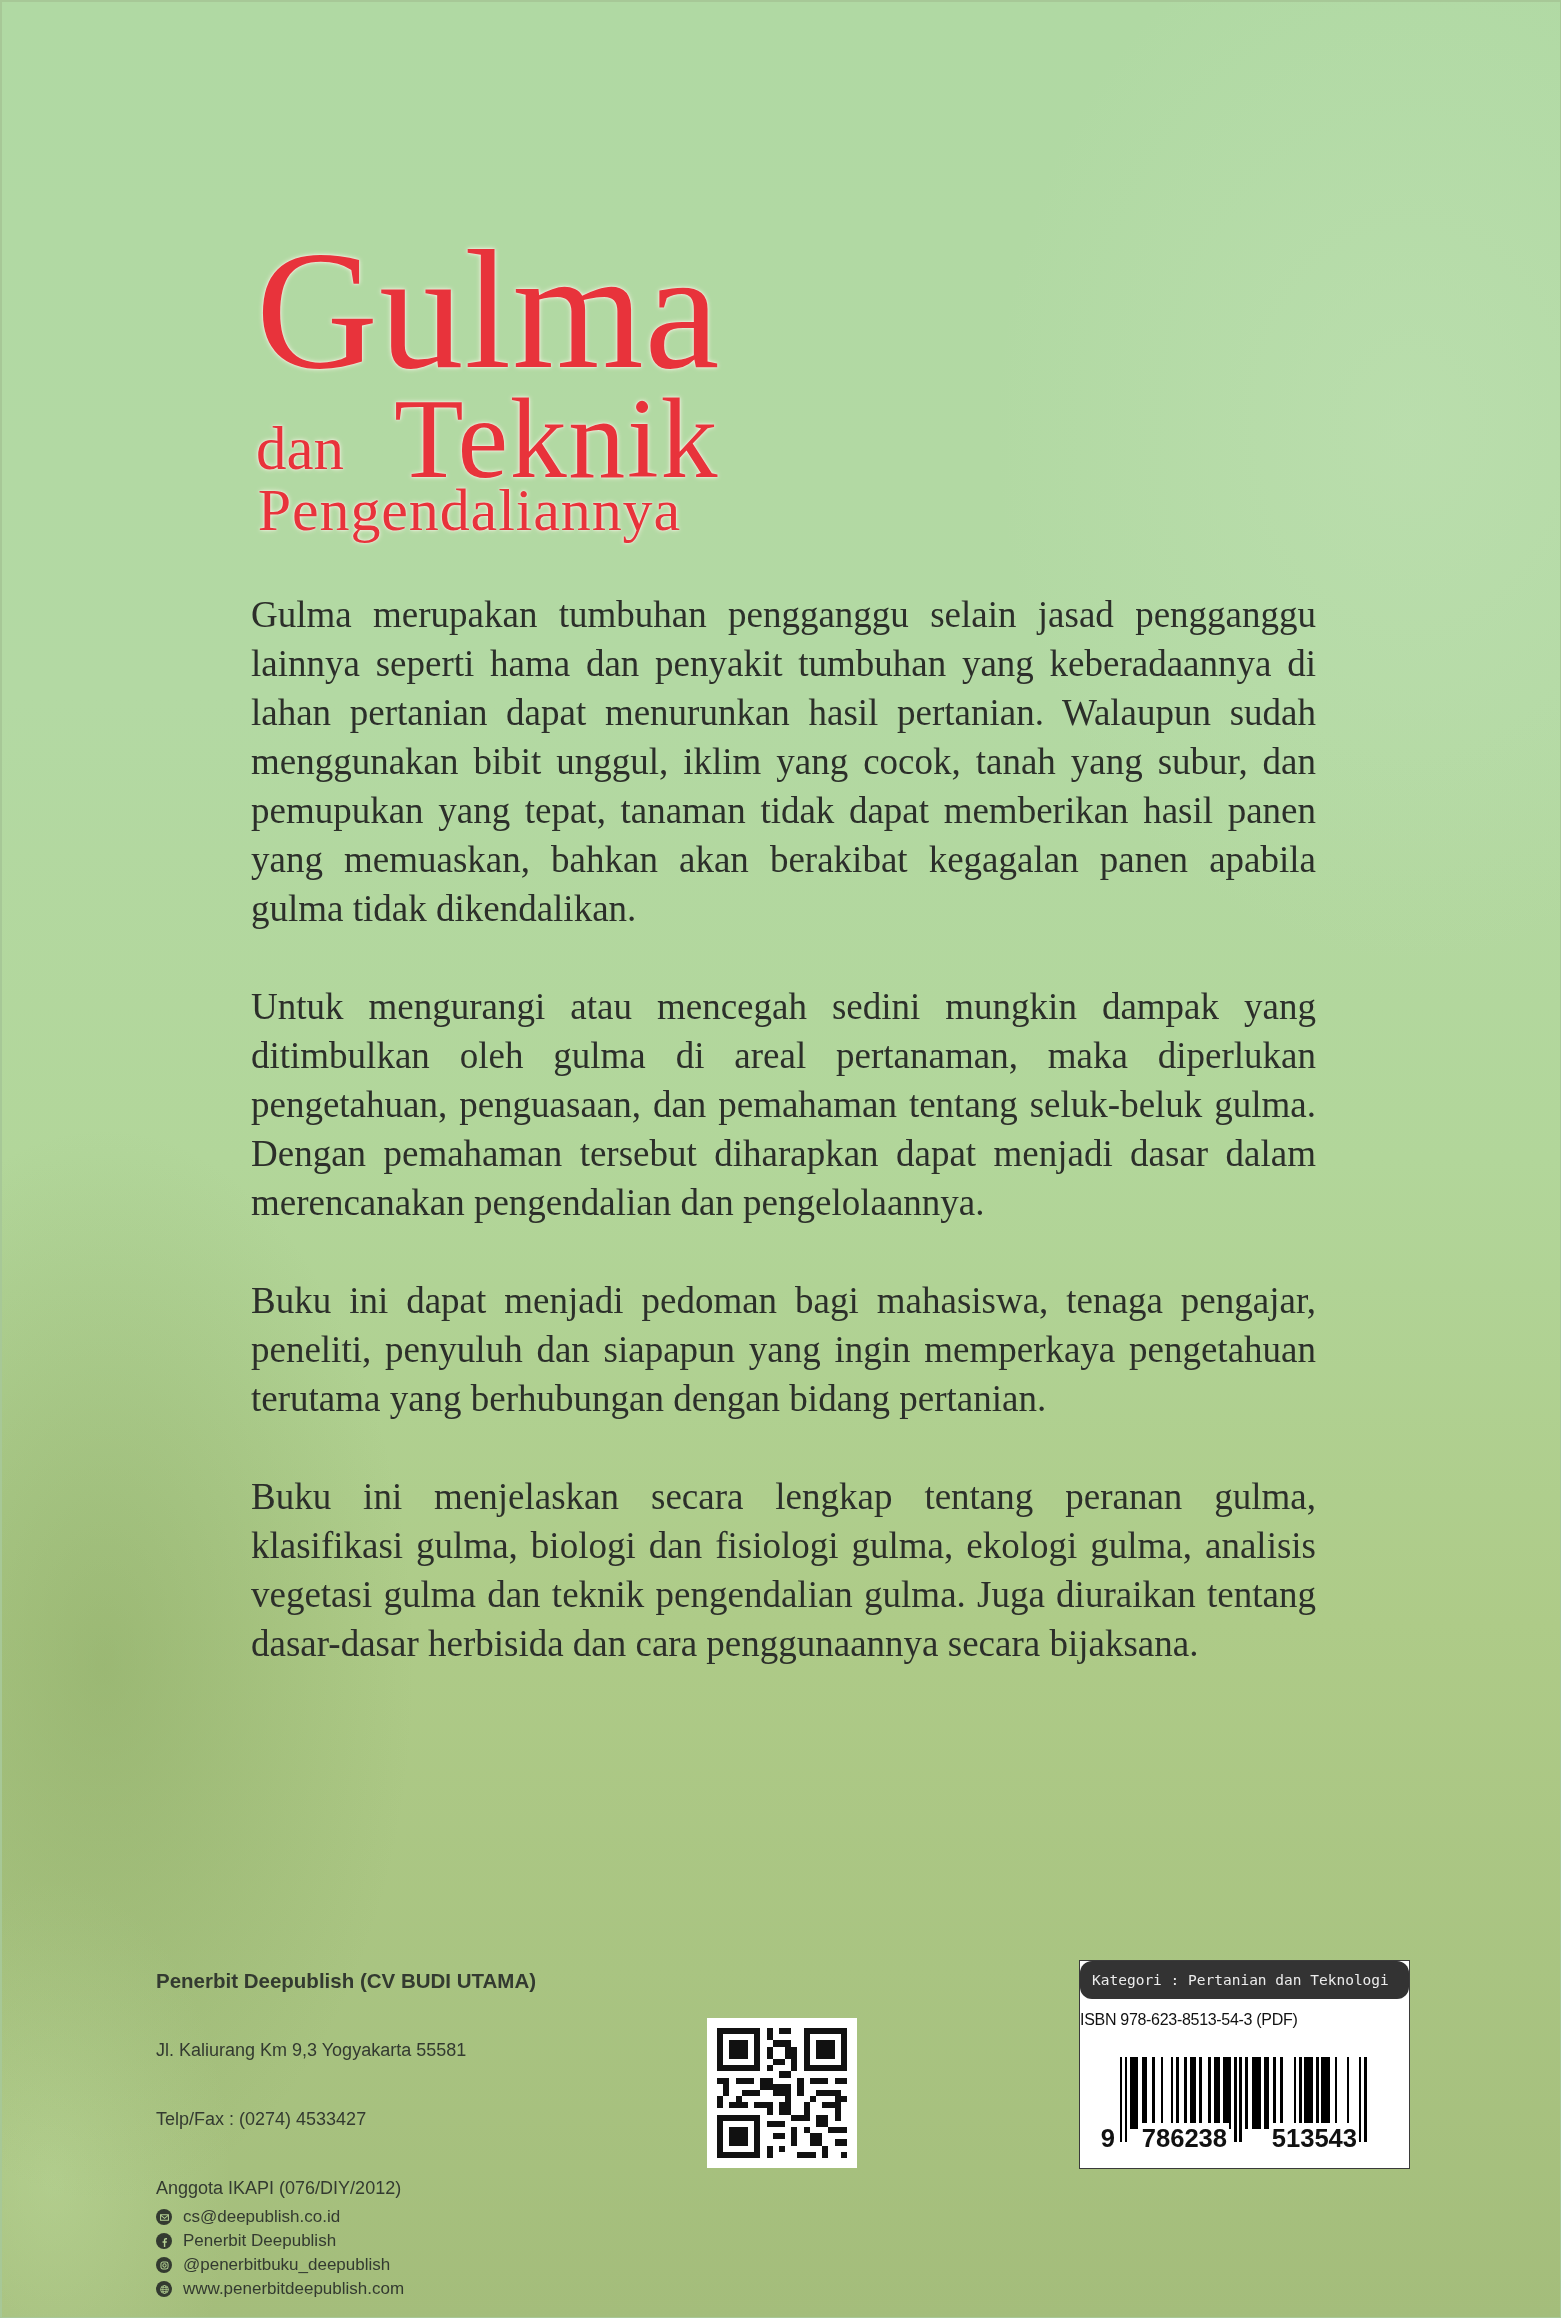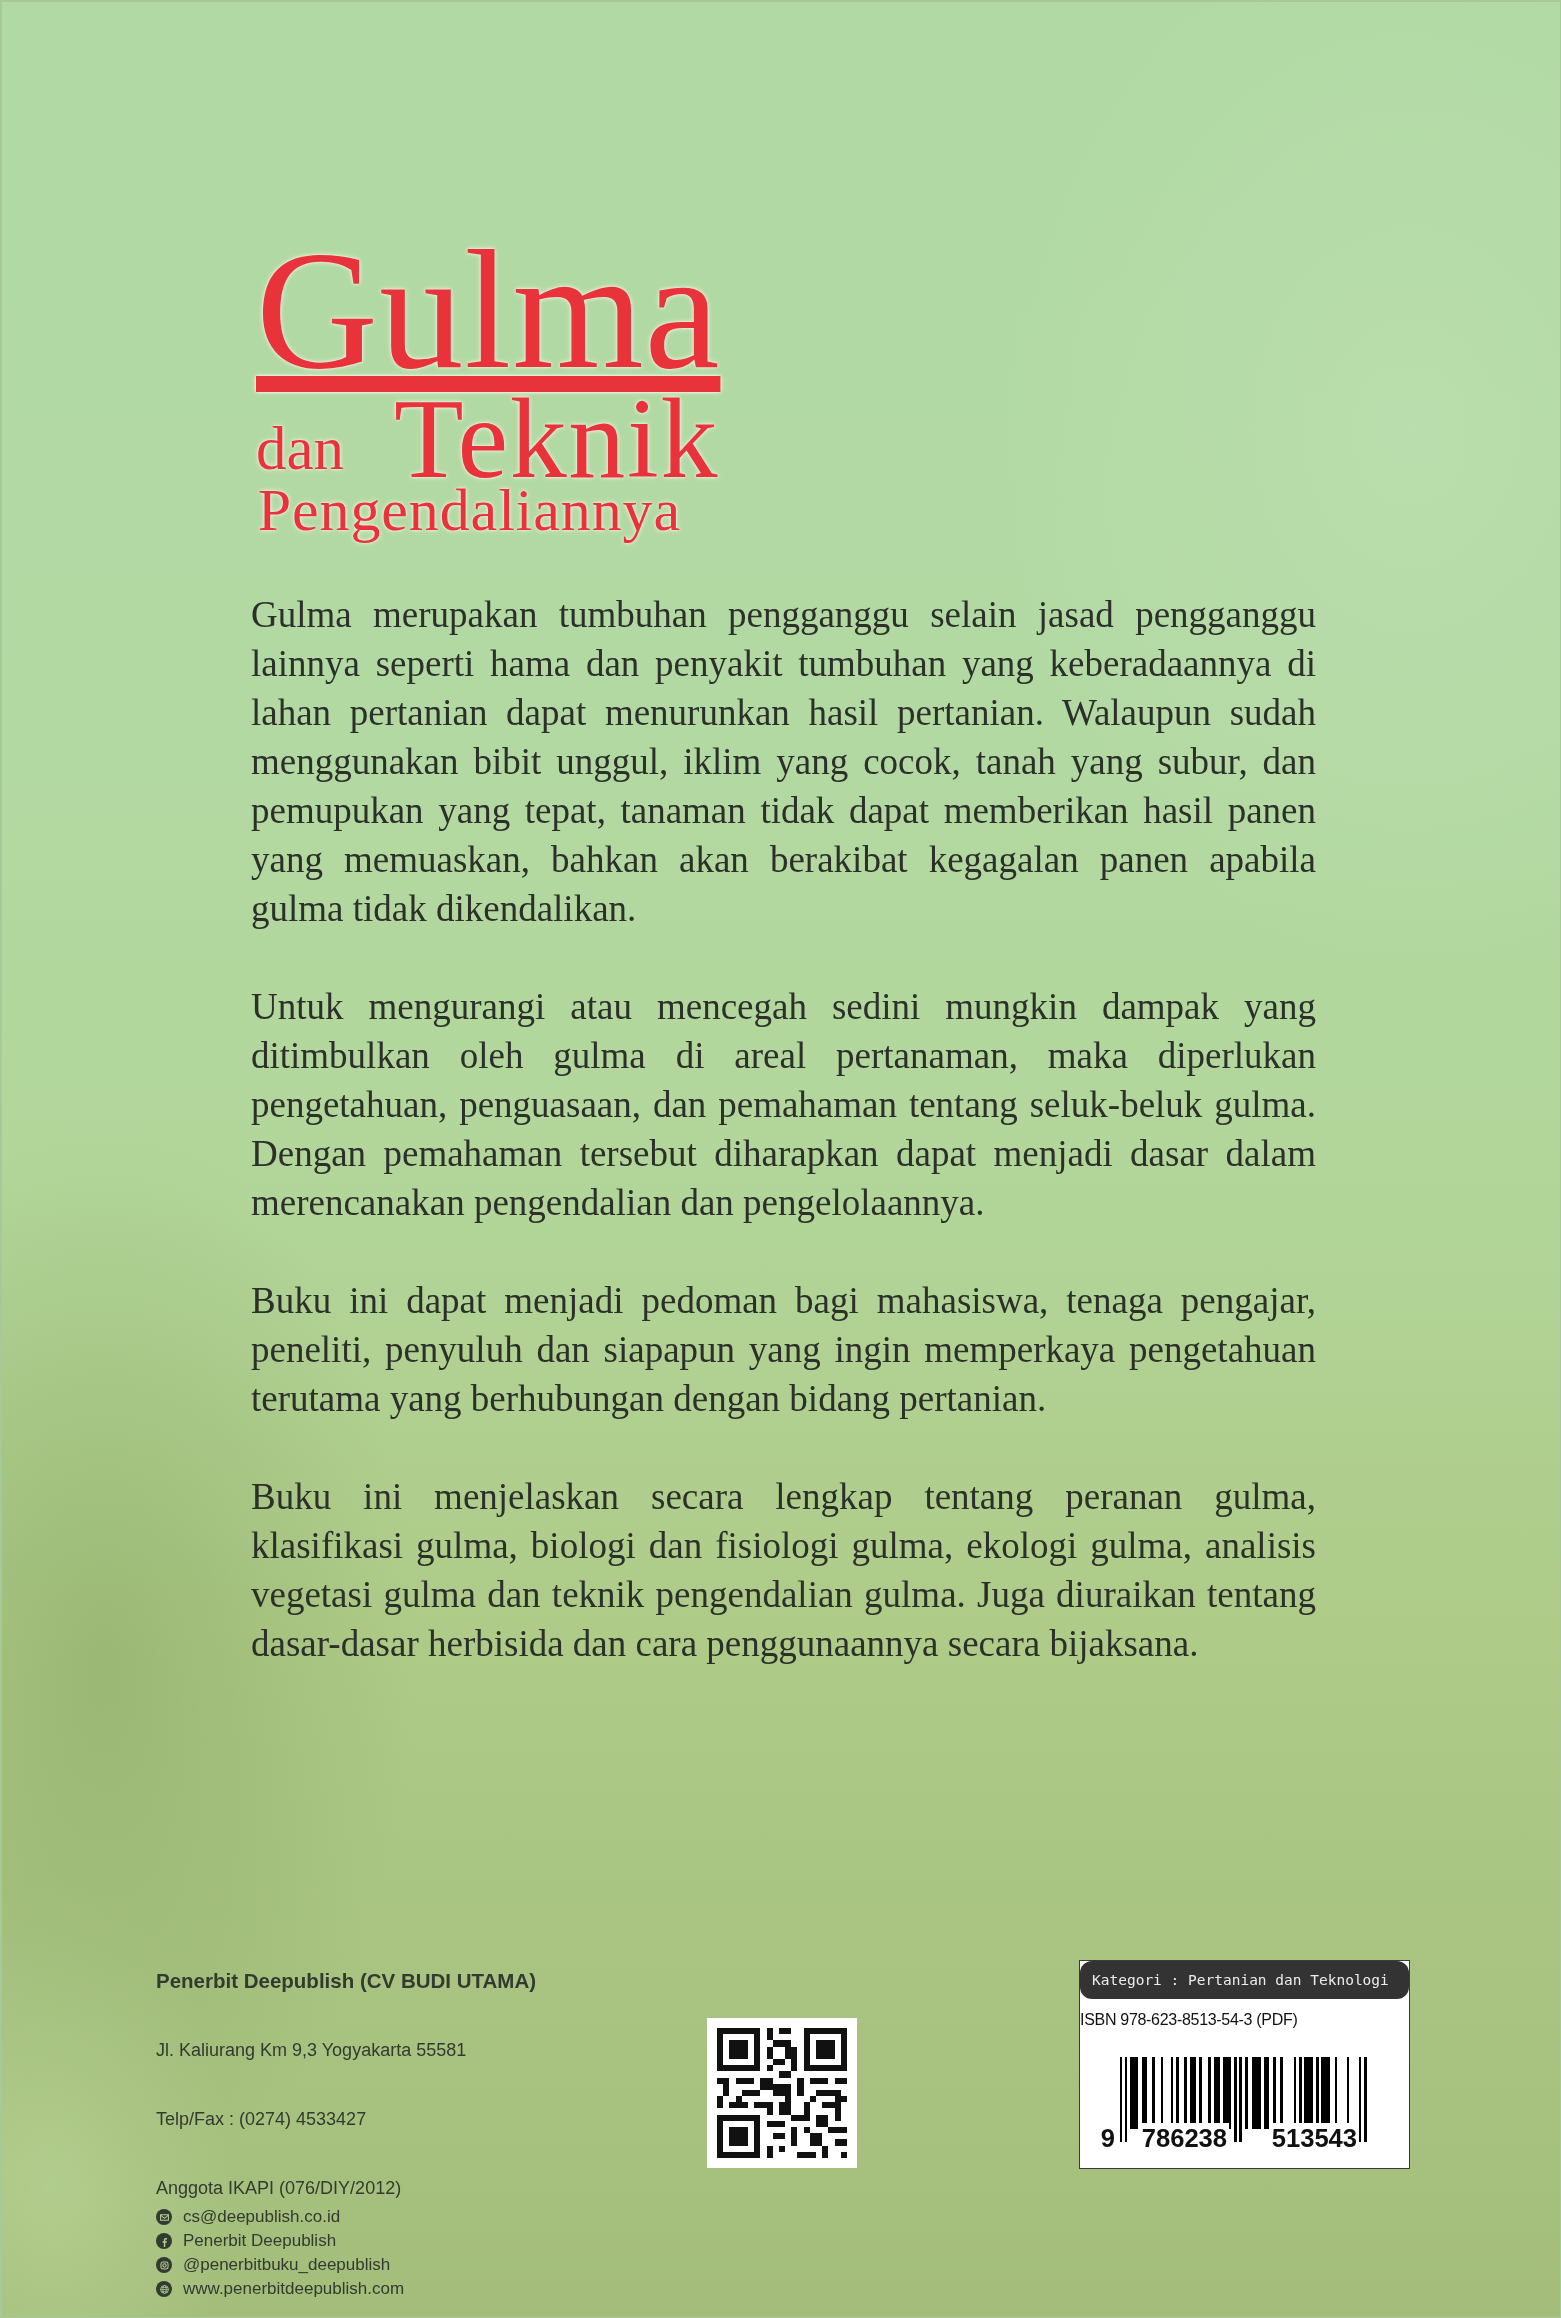--- a/index.html
+++ b/index.html
@@ -12,21 +12,21 @@
       radial-gradient(ellipse 256px 427px at 51px 2175px, rgba(200,230,170,0.35), rgba(200,230,170,0) 70%),
       radial-gradient(ellipse 597px 768px at 1408px 427px, rgba(200,230,190,0.35), rgba(200,230,190,0) 70%),
       linear-gradient(180deg, #b0d9a3 0%, #b3d9a3 30%, #b2d69a 50%, #aecb88 70%, #a4bd7b 100%);
     border: 2.6px solid #a7c897;
     box-sizing: border-box;
     overflow: hidden;
   }
   .title-block { position: absolute; left: 254px; top: 0; }
   .t-red { color: #e8333b; font-family: "Liberation Serif", "DejaVu Serif", serif; font-weight: normal;
     text-shadow: 0 0 5.1px rgba(255,245,235,0.95), 0 0 1.7px rgba(255,255,255,0.9); white-space: nowrap; position: absolute; line-height: 1; }
-  .t-gulma { font-size: 169px; left: 0; top: 224px; letter-spacing: 0.9px; text-decoration: underline; }
+  .t-gulma { font-size: 169px; left: 0; top: 224px; letter-spacing: 0.9px; }
   .t-dan { font-size: 61px; left: 0; top: 416px; }
   .t-teknik { font-size: 114px; left: 138px; top: 380px; letter-spacing: 1.7px; font-family: Liberation Serif, serif; }
   .t-peng { font-size: 60px; left: 1.7px; top: 478px; letter-spacing: 0.9px; }
 
   .body-text {
     position: absolute; left: 249px; top: 588px; width: 1065px;
     font-family: "Liberation Serif", "DejaVu Serif", serif;
     font-size: 37px; line-height: 49px; color: #2c2f2a;
     text-align: justify;
   }

